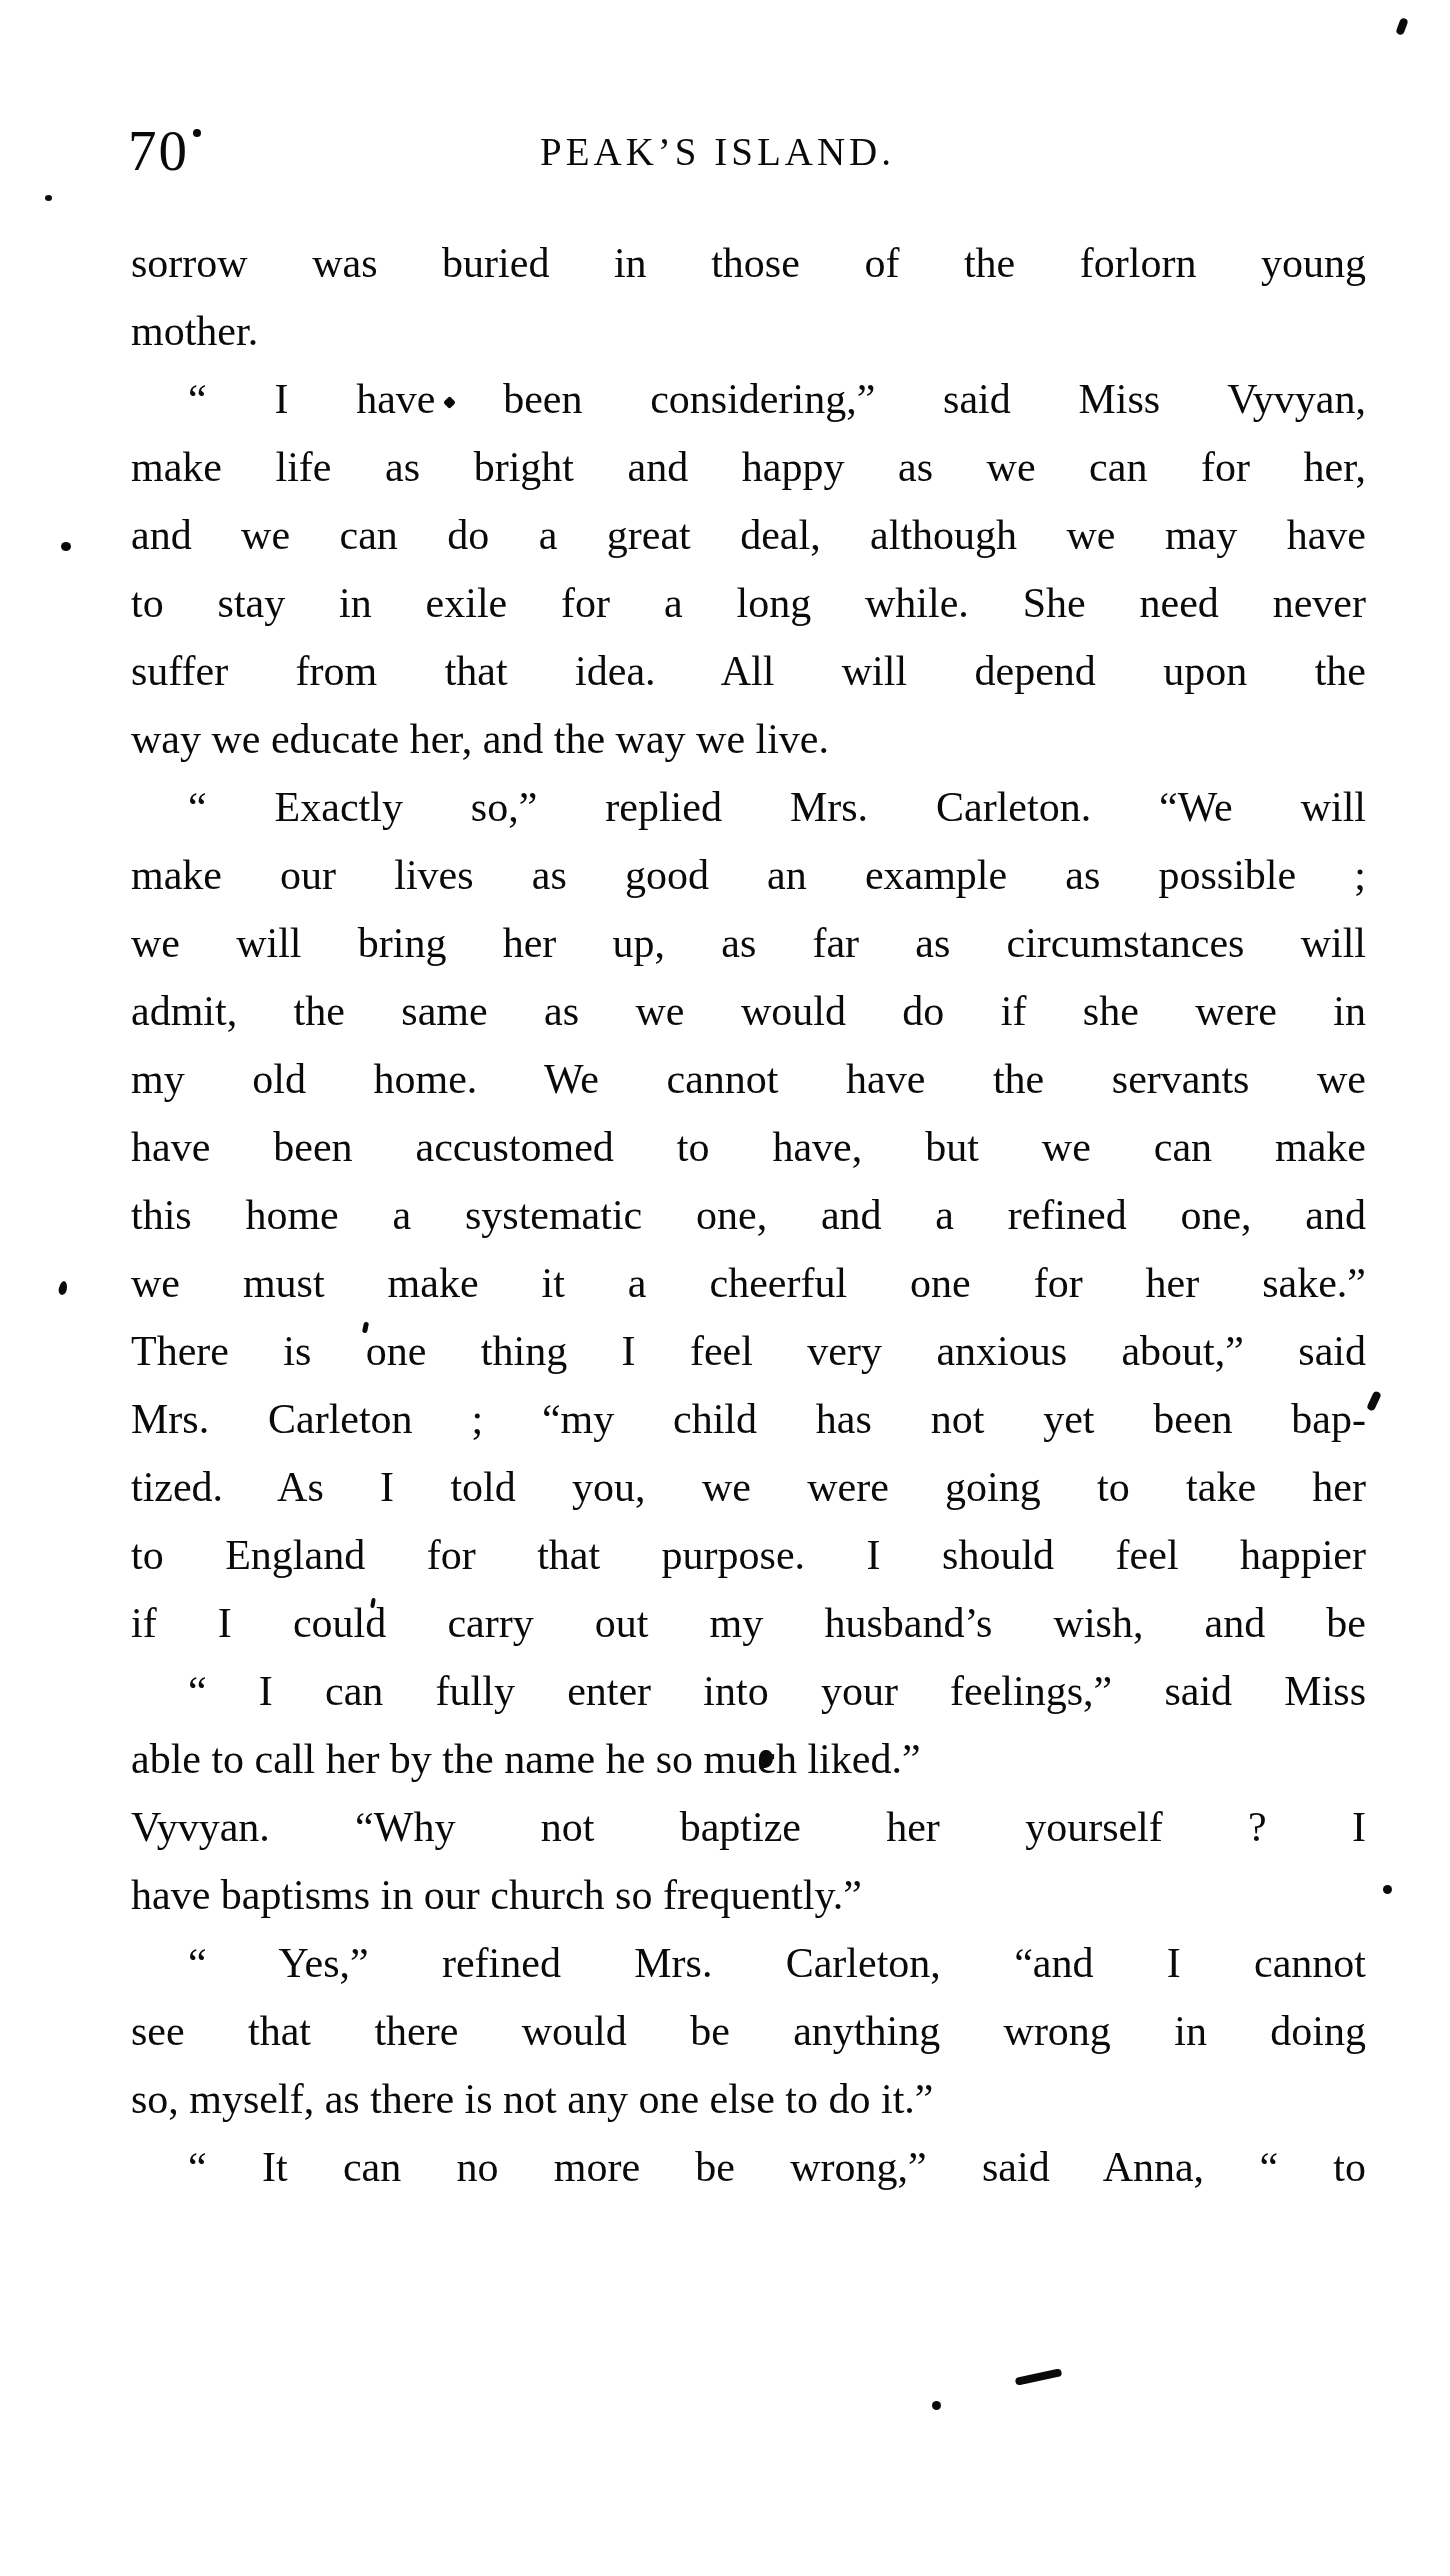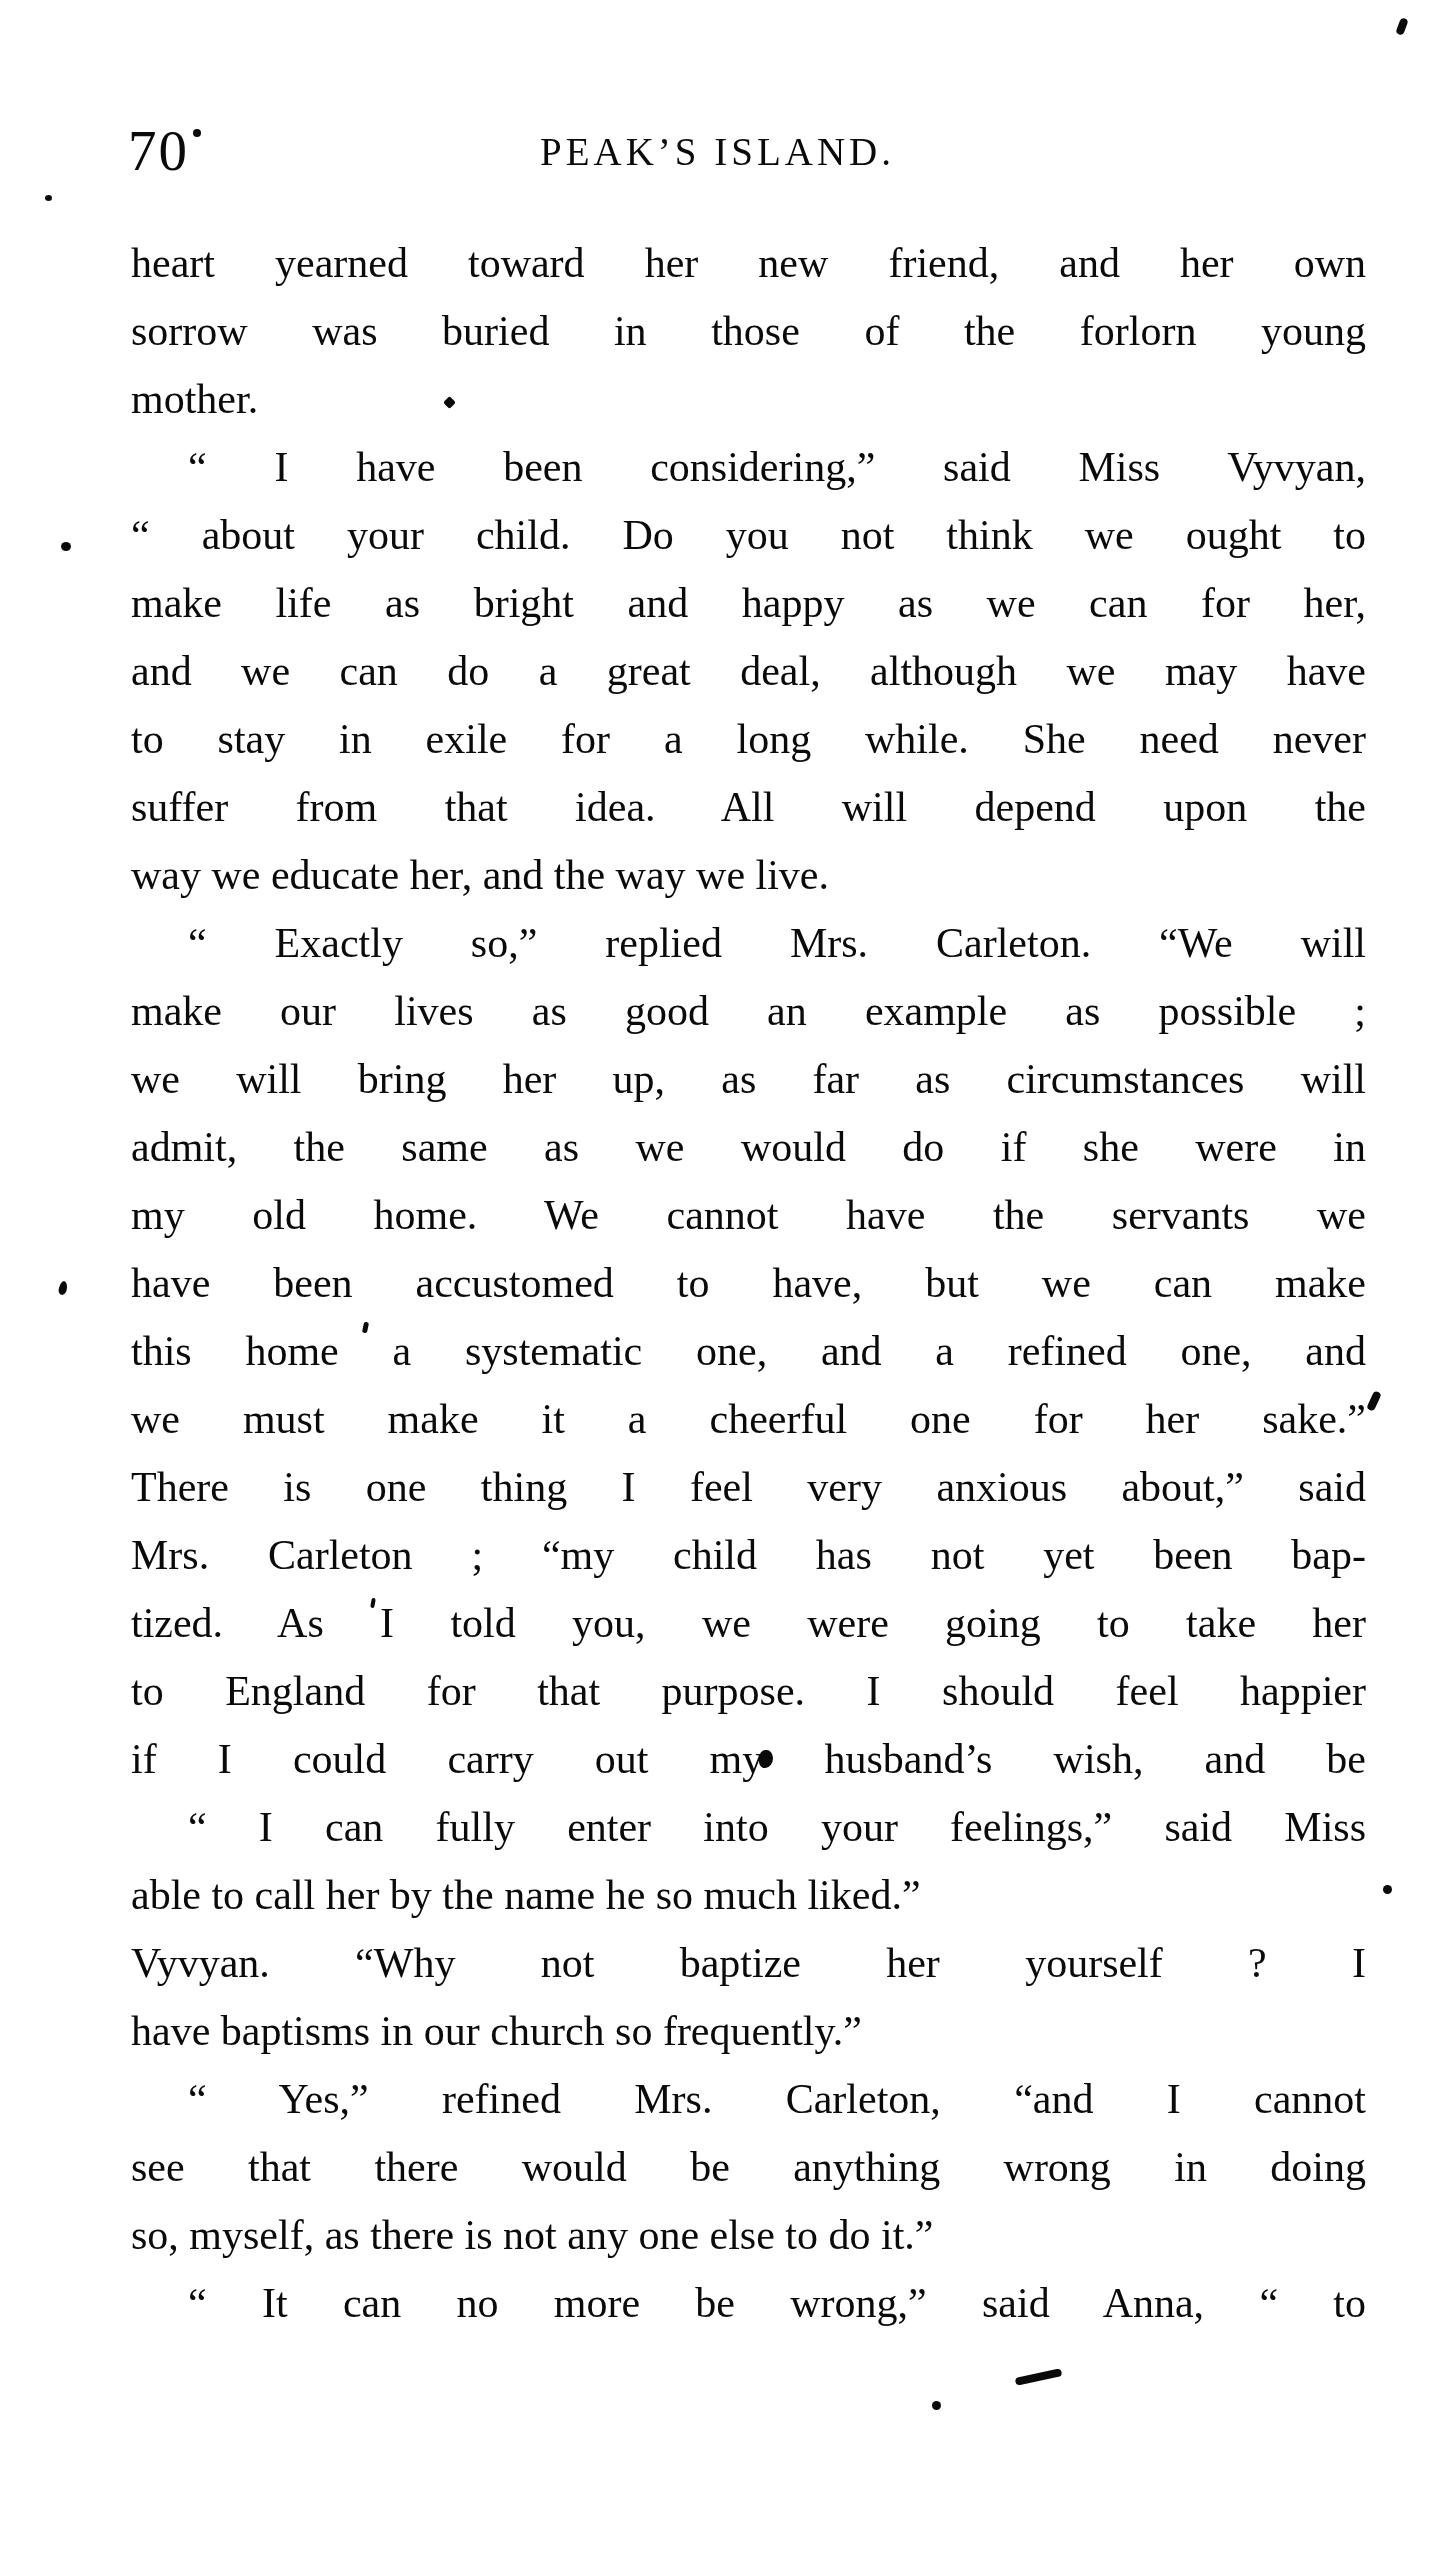--- a/index.html
+++ b/index.html
@@ -51,25 +51,23 @@
 </head>
 <body>
 
 <div class="page">
 
   <div class="page-number">70</div>
 
   <div class="running-title">PEAK’S ISLAND.</div>
 
   <div class="body-text" id="body-text">
-      <div class="line">heart yearned toward her new friend, and her own</div>
       <div class="line">sorrow was buried in those of the forlorn young</div>
       <div class="line para-end">mother.</div>
       <div class="line indent">“ I have been considering,” said Miss Vyvyan,</div>
-      <div class="line">“ about your child.  Do you not think we ought to</div>
       <div class="line">make life as bright and happy as we can for her,</div>
       <div class="line">and we can do a great deal, although we may have</div>
       <div class="line">to stay in exile for a long while.  She need never</div>
       <div class="line">suffer from that idea.  All will depend upon the</div>
       <div class="line para-end">way we educate her, and the way we live.</div>
       <div class="line indent">“ Exactly so,” replied Mrs. Carleton.  “We will</div>
       <div class="line">make our lives as good an example as possible ;</div>
       <div class="line">we will bring her up, as far as circumstances will</div>
       <div class="line">admit, the same as we would do if she were in</div>
       <div class="line">my old home.  We cannot have the servants we</div>

